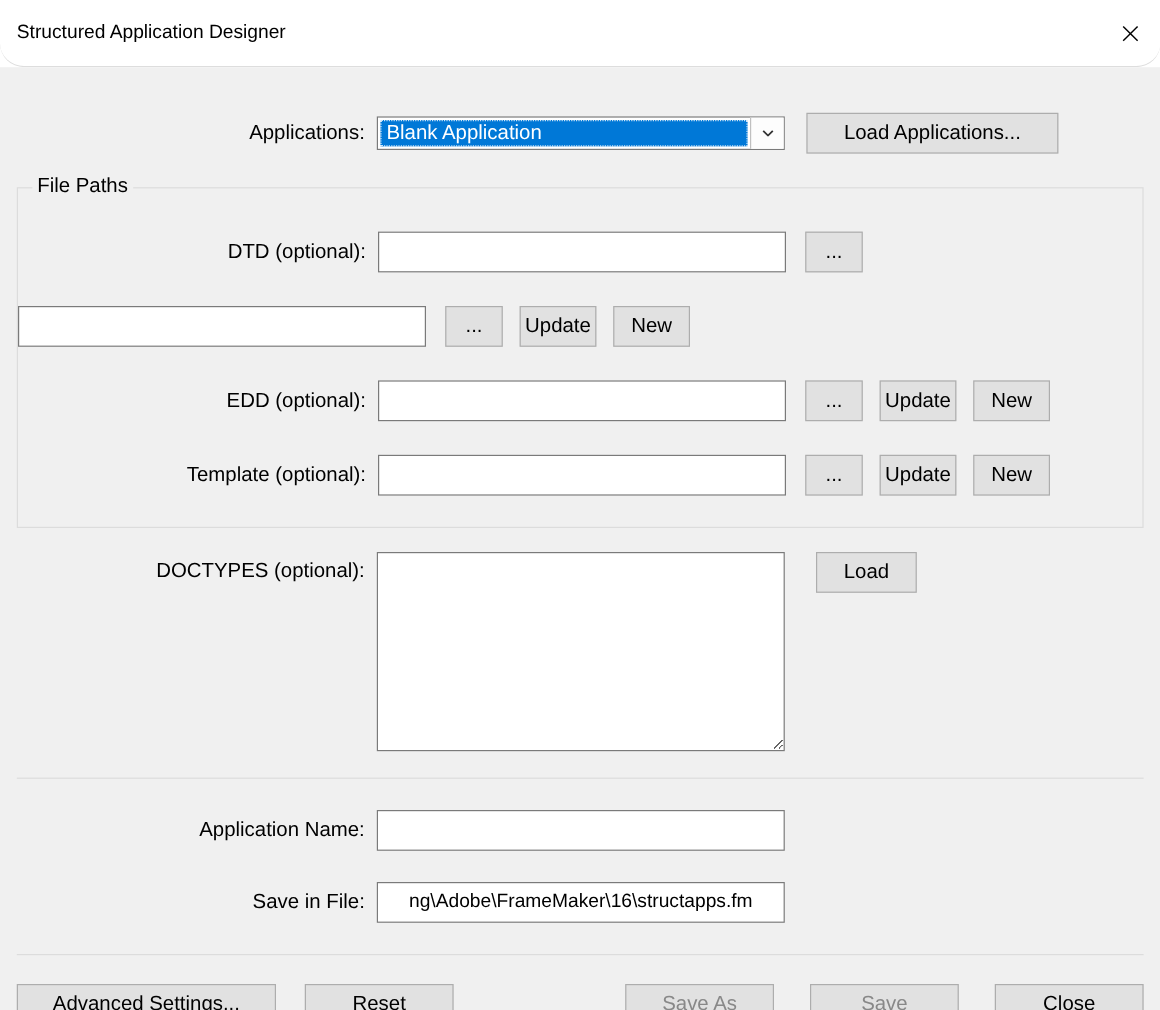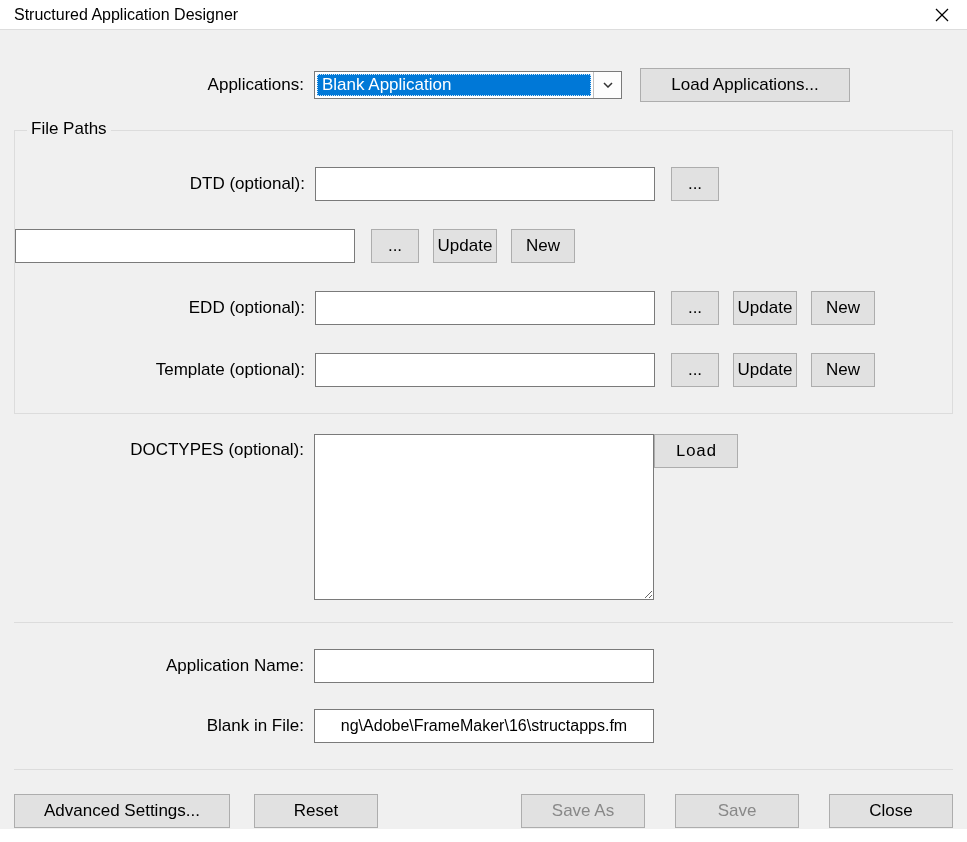--- a/index.html
+++ b/index.html
@@ -1,25 +1,26 @@
 <!DOCTYPE html>
 <html><head>
   <meta charset="utf-8">
   <style>
     * { margin: 0; padding: 0; box-sizing: border-box; font-family: "Segoe UI", Tahoma, Arial, sans-serif; }
     body { background: #fff; width: 967px; height: 842px; overflow: hidden; }
 
     .title-bar {
-      height: 30px;
+      height: 56px;
       background: #fff;
       border-bottom: 1px solid #ddd;
       display: flex;
       align-items: center;
       justify-content: space-between;
       padding-left: 14px;
+      border-radius: 20px;
     }
     .title-bar-text { font-size: 16px; color: #000; }
     .close-btn { width: 50px; height: 43px; display: flex; align-items: center; justify-content: center; cursor: pointer; }
     .close-btn svg { width: 14px; height: 14px; }
 
     .content {
       background: #f0f0f0;
       height: 799px;
       padding: 0 14px 14px 14px;
       position: relative;
@@ -37,21 +38,21 @@
       left: 2px; top: 2px; right: 30px; bottom: 2px;
       background: #0078d7;
       color: #fff;
       font-size: 17px;
       padding: 0 4px;
       display: flex;
       align-items: center;
       border: 1px dotted rgba(255,255,255,0.8);
     }
     .combo-container {
-      width: 308px; height: 28px;
+      width: 340px; height: 28px;
       border: 1px solid #7a7a7a;
       background: #fff;
       position: relative;
       display: flex;
       text-align: center;
     }
     .combo-btn {
       position: absolute;
       right: 0; top: 0;
       width: 28px; height: 26px;
@@ -127,21 +128,21 @@
       gap: 14px;
     }
     .footer-left { display: flex; gap: 24px; border-radius: 15px; }
     .footer-right { display: flex; gap: 30px; margin-left: auto; }
 
     .btn-adv { width: 216px; }
     .btn-reset { width: 124px; }
     .btn-saveas, .btn-save, .btn-close { width: 124px; }
 
     
-    .btn-load { width: 84px; margin-left: 0; font-family: Liberation Mono, monospace; }
+    .btn-load { width: 84px; margin-left: 26px; }
   </style>
 </head>
 <body>
 
 <div class="title-bar">
   <span class="title-bar-text">Structured Application Designer</span>
   <div class="close-btn">
     <svg viewBox="0 0 14 14">
       <line x1="1" y1="1" x2="13" y2="13" stroke="#000" stroke-width="1.2"></line>
       <line x1="13" y1="1" x2="1" y2="13" stroke="#000" stroke-width="1.2"></line>
@@ -213,21 +214,21 @@
   </div>
 
   <div class="sep"></div>
 
   <div class="bottom-rows">
     <div class="row">
       <div class="label-col">Application Name:</div>
       <input class="text-input" value="" style="">
     </div>
     <div class="row">
-      <div class="label-col">Blank in File:</div>
+      <div class="label-col">Save in File:</div>
       <input class="text-input ro" value="ng\Adobe\FrameMaker\16\structapps.fm" style="">
     </div>
   </div>
 
   <div class="sep" style="margin-top:26px;"></div>
 
   <div class="footer">
     <div class="footer-left">
       <div class="btn btn-adv">Advanced Settings...</div>
       <div class="btn btn-reset">Reset</div>

